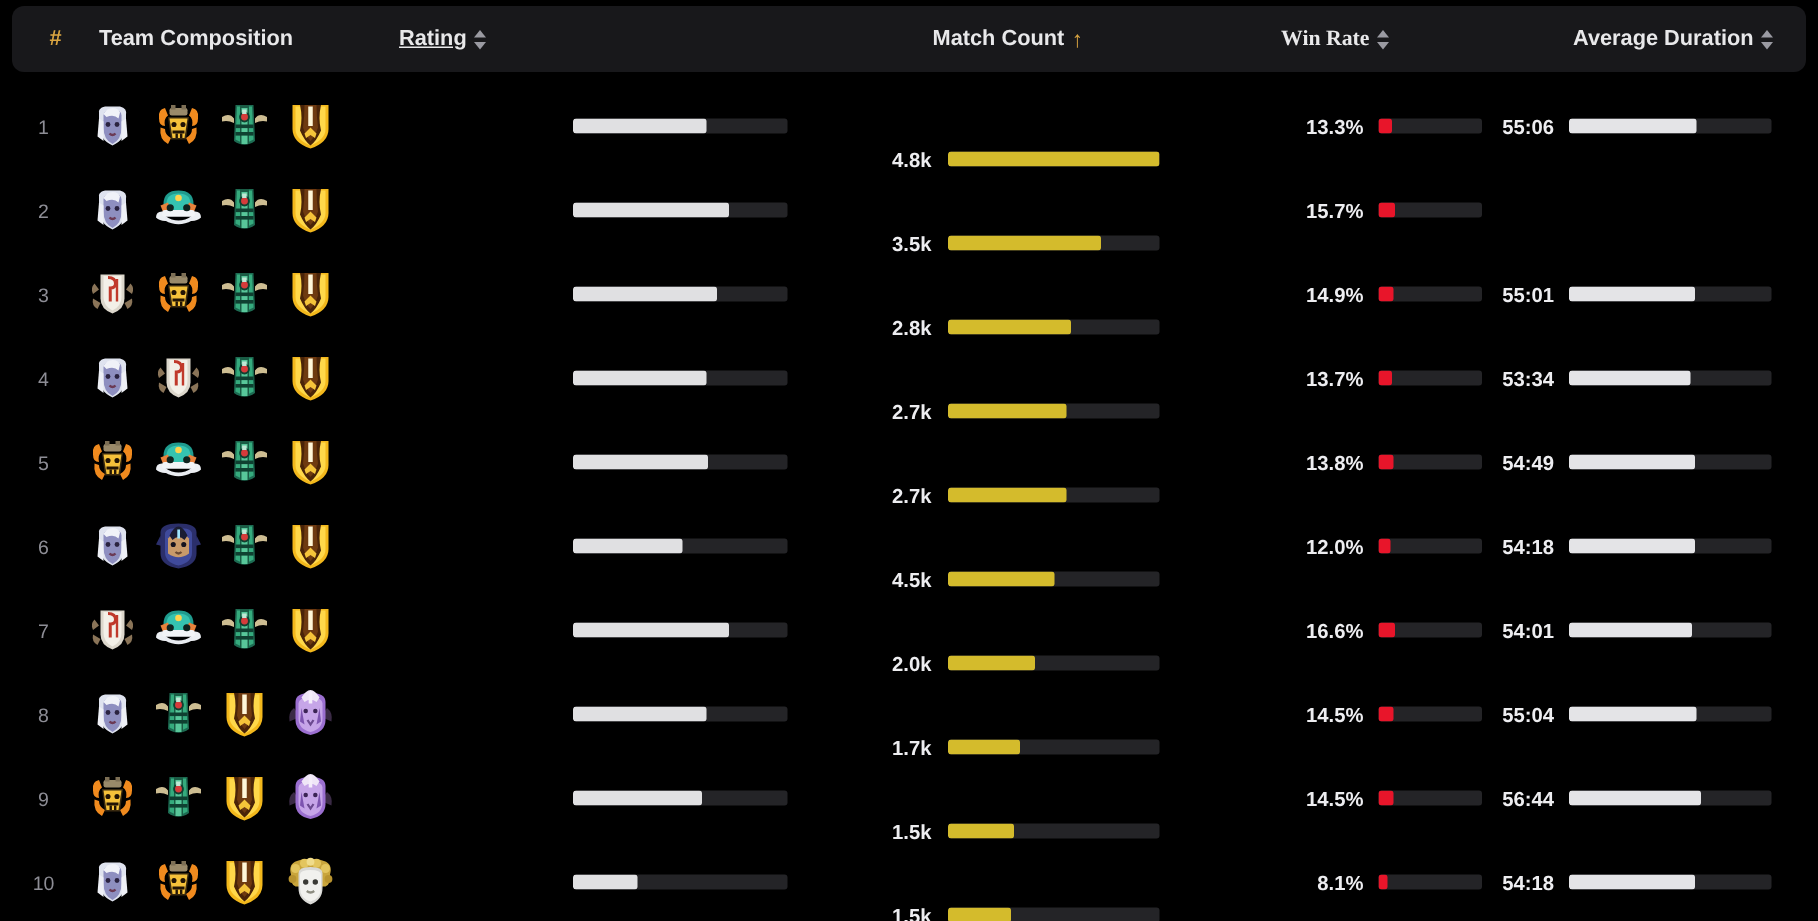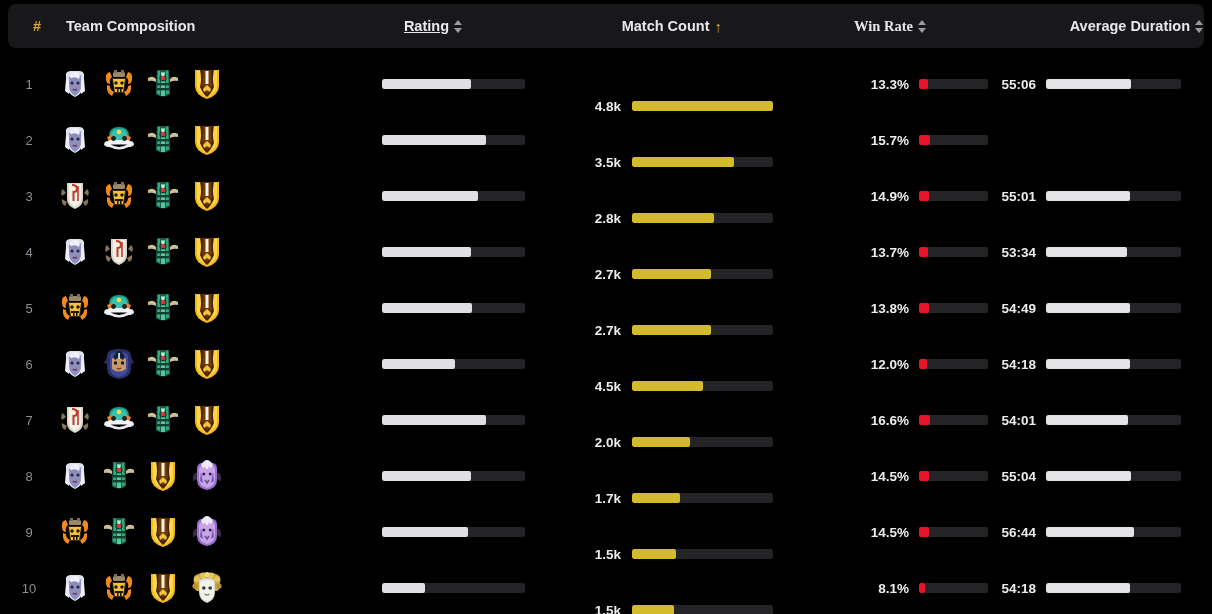--- a/index.html
+++ b/index.html
@@ -19,24 +19,24 @@
     border-radius: 8px;
     display: flex; align-items: center;
   }
   .th {
     font-size: 14.5px; font-weight: bold; color: #e8e8ea;
     display: flex; align-items: center; gap: 5px;
     white-space: nowrap;
   }
   .th.c-rank   { width: 58px;  justify-content: center; color: #d9a441; }
   .th.c-comp   { width: 200px; justify-content: flex-start; }
-  .th.c-rating { width: 270px; justify-content: flex-end; padding-right: 73px; text-decoration: underline;}
+  .th.c-rating { width: 270px; justify-content: flex-start; padding-right: 73px; text-decoration: underline;}
   .th.c-match  { width: 248px; justify-content: flex-end; padding-right: 62px;}
   .th.c-win    { width: 215px; justify-content: flex-end; padding-right: 72px; font-family: Liberation Serif, serif;}
-  .th.c-dur    { width: 205px; justify-content: flex-end; }
+  .th.c-dur    { width: 205px; justify-content: flex-end; padding-right: 21px;}
 
   .sort-neutral { display:inline-block; width: 9px; height: 13px; position: relative; }
   .sort-neutral::before, .sort-neutral::after {
     content:""; position:absolute; left:0; width:0; height:0;
     border-left: 4.5px solid transparent; border-right: 4.5px solid transparent;
   }
   .sort-neutral::before { top: 0; border-bottom: 5px solid #9a9aa2; }
   .sort-neutral::after  { bottom: 0; border-top: 5px solid #9a9aa2; }
   .sort-active { display:inline-block; color:#d9a441; font-size: 15px; line-height: 1; font-weight: bold; }
 

